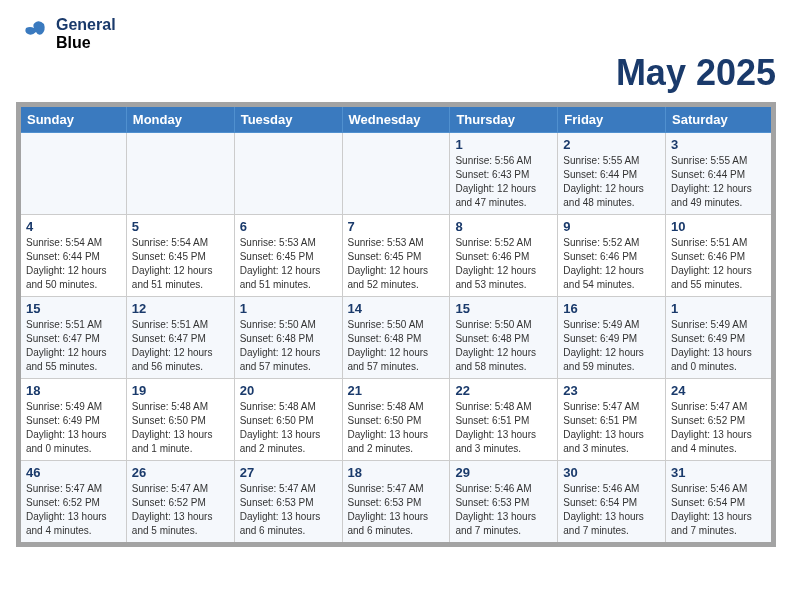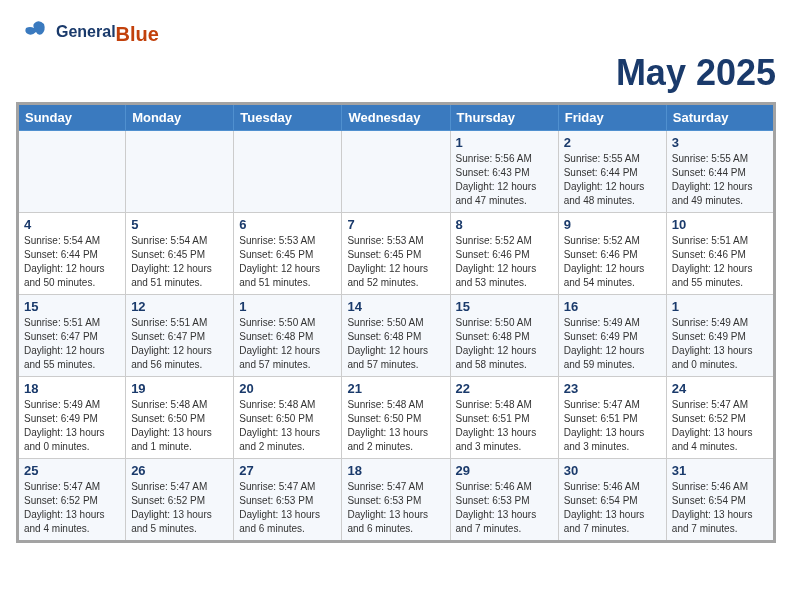--- a/index.html
+++ b/index.html
@@ -25,21 +25,21 @@
       color: #1a3a6b;
       margin-top: 36px;
     }
     .location-title {
       font-size: 15px;
       color: #333;
     }
     .calendar {
       width: 100%;
       border-collapse: collapse;
-      border: 3px solid #a3a3a3;
+      border: 5px solid #a3a3a3;
     }
     .calendar th {
       background-color: #3a7abf;
       color: #fff;
       text-align: left;
       padding: 5px 6px;
       font-size: 13px;
       border: 1px solid #5090cf;
     }
     .calendar td {
@@ -77,32 +77,32 @@
       display: flex;
       align-items: center;
       gap: 4px;
     }
     .logo-icon {
       width: 36px;
       height: 36px;
     }
     .logo-label {
       display: flex;
-      flex-direction: row;
+      flex-direction: column;
       line-height: 1.1;
     }
     .logo-general {
       font-size: 16px;
       font-weight: bold;
       color: #1a3a6b;
     }
     .logo-blue {
-      font-size: 20px;
+      font-size: 16px;
       font-weight: bold;
-      color: #c2410c;
+      color: #000000;
     }
   </style>
 </head>
 <body>
 
 <div class="header">
   <div class="logo-wrapper">
     <svg class="logo-icon" viewBox="0 0 36 36">
       <rect width="36" height="36" fill="white"></rect>
 
@@ -306,21 +306,21 @@
         <td>
           <span class="day-num">24</span>
           <div class="day-info" style="white-space: pre-line;">Sunrise: 5:47 AM
 Sunset: 6:52 PM
 Daylight: 13 hours
 and 4 minutes.</div>
         </td>
       </tr>
       <tr>
         <td>
-          <span class="day-num">25</span>
+          <span class="day-num">46</span>
           <div class="day-info" style="white-space: pre-line;">Sunrise: 5:47 AM
 Sunset: 6:52 PM
 Daylight: 13 hours
 and 4 minutes.</div>
         </td>
         <td>
           <span class="day-num">26</span>
           <div class="day-info" style="white-space: pre-line;">Sunrise: 5:47 AM
 Sunset: 6:52 PM
 Daylight: 13 hours

